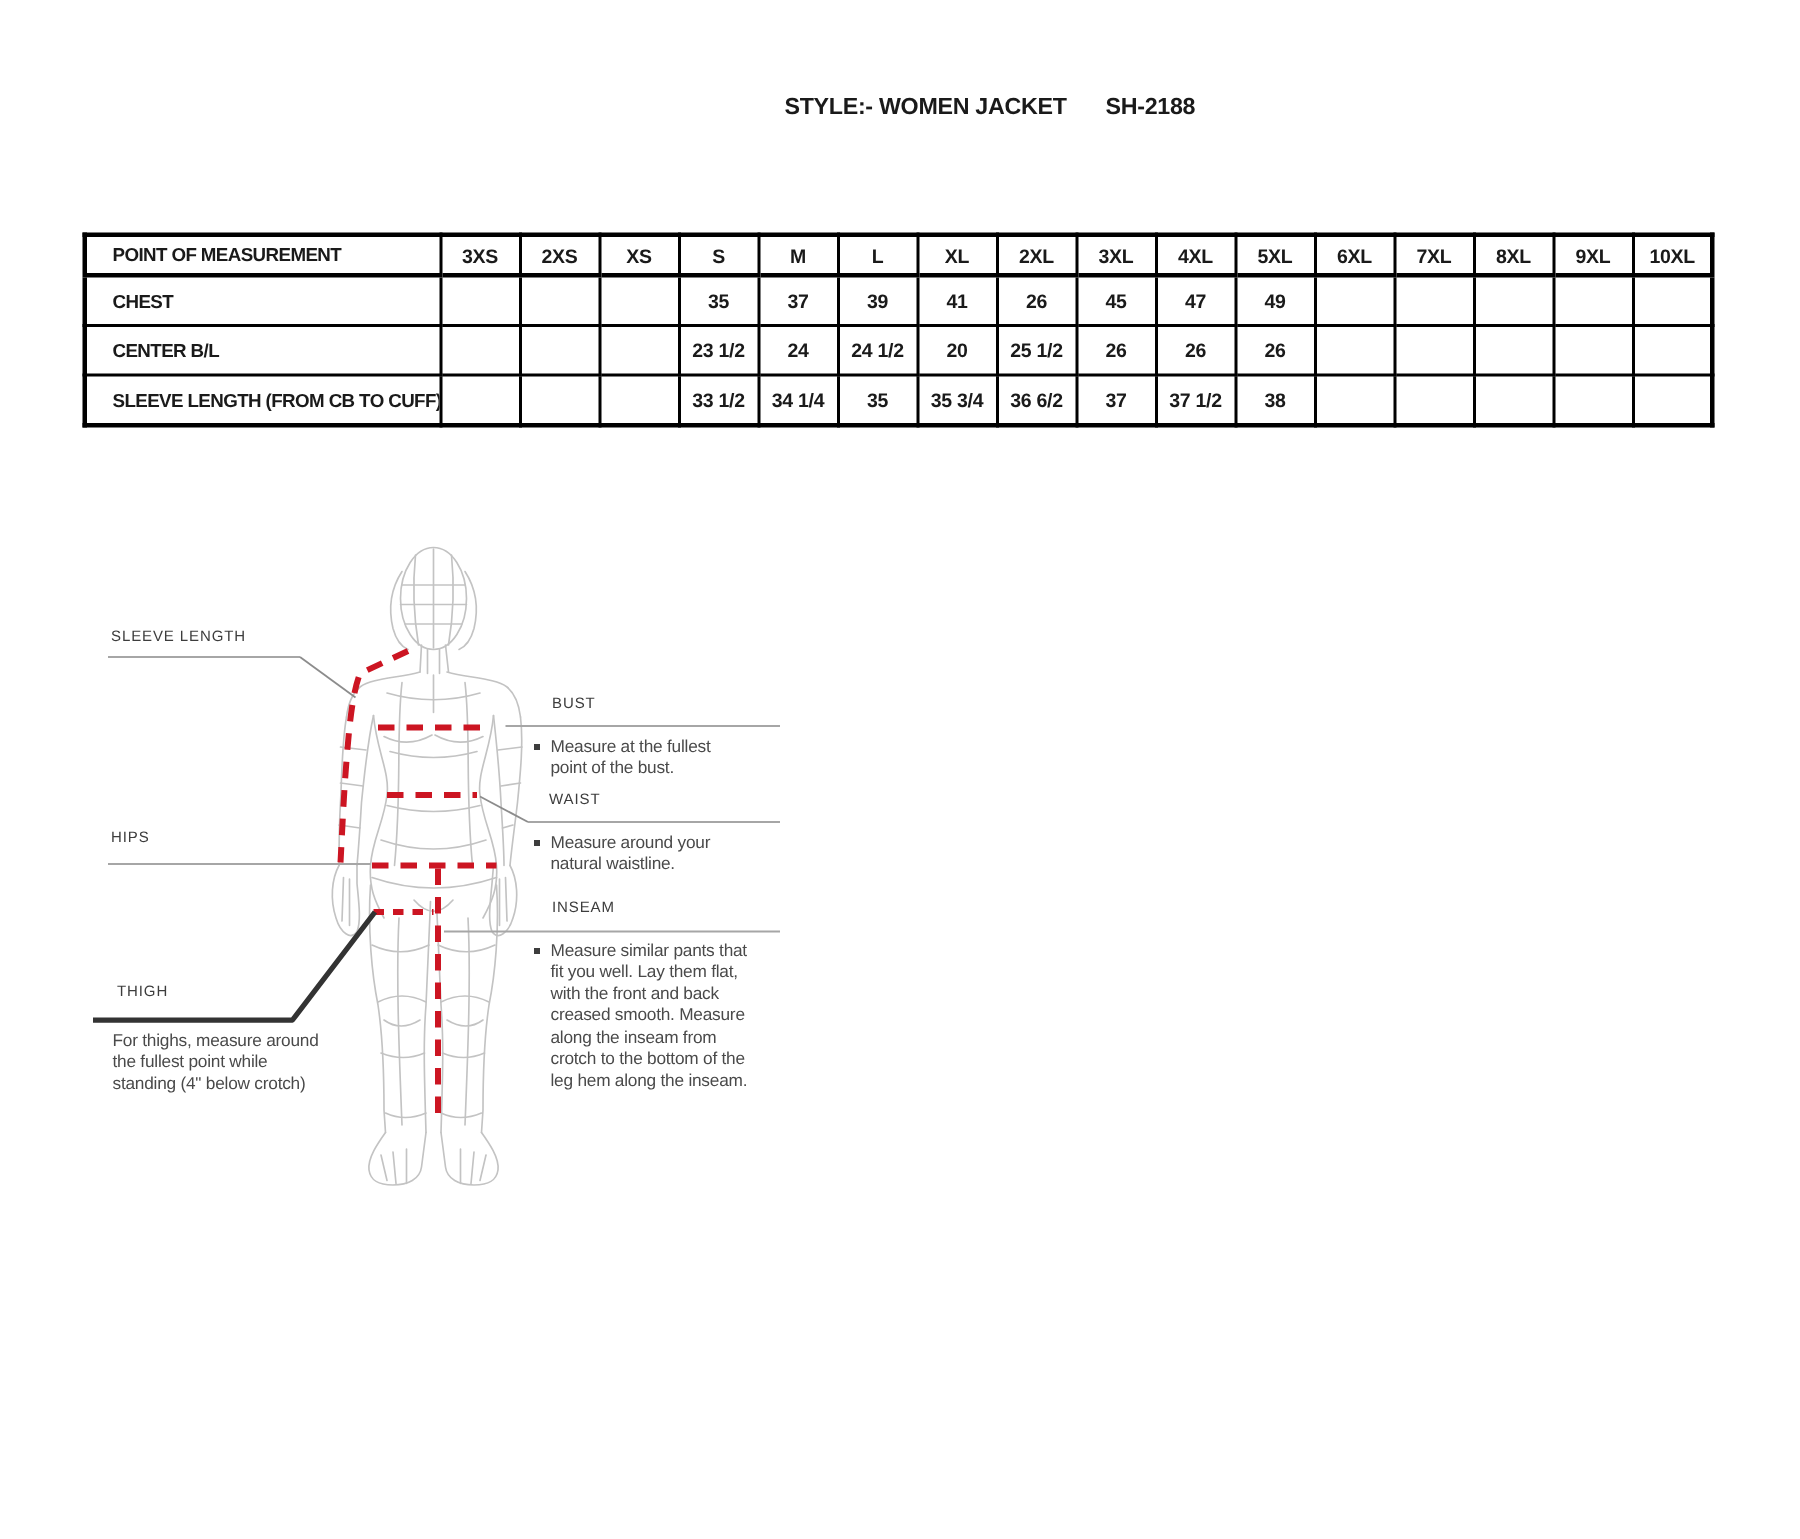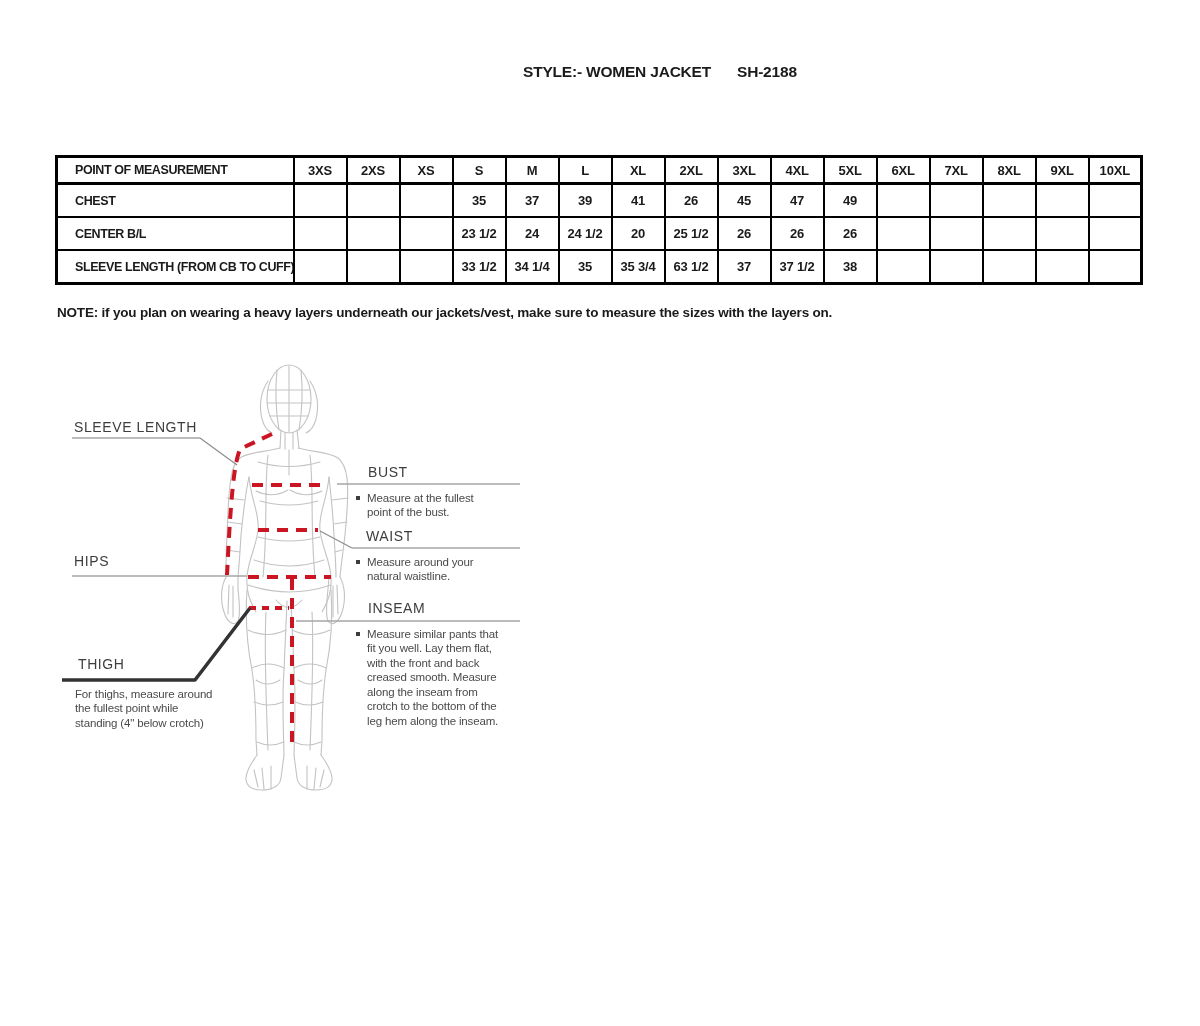--- a/index.html
+++ b/index.html
@@ -39,21 +39,21 @@
   
   #note{
     position:absolute;left:57px;top:305px;
     font-size:13.5px;font-weight:bold;letter-spacing:-0.2px;
     white-space:nowrap;
   }
   
   #guide-svg{position:absolute;left:0;top:340px;}
   .guide-heading{
     position:absolute;
-    font-size:14px;color:#3d3d3d;letter-spacing:0.6px;
+    font-size:10px;color:#3d3d3d;letter-spacing:0.6px;
     white-space:nowrap;
   }
   .guide-desc{
     position:absolute;display:flex;align-items:flex-start;
     font-size:11.5px;line-height:1.26;color:#4a4a4a;letter-spacing:-0.15px;
   }
   .guide-desc .bullet{
     flex:0 0 auto;width:4px;height:4px;background:#3d3d3d;
     margin:5px 7px 0 0;
   }
@@ -152,34 +152,33 @@
         </tr>
         <tr>
           <th class="rowlabel">SLEEVE LENGTH (FROM CB TO CUFF)</th>
           <td></td>
           <td></td>
           <td></td>
           <td>33 1/2</td>
           <td>34 1/4</td>
           <td>35</td>
           <td>35 3/4</td>
-          <td>63 1/2</td>
+          <td>36 6/2</td>
           <td>37</td>
           <td>37 1/2</td>
           <td>38</td>
           <td></td>
           <td></td>
           <td></td>
           <td></td>
           <td></td>
         </tr>
       </tbody>
   </table>
 
-  <div id="note">NOTE: if you plan on wearing a heavy layers underneath our jackets/vest, make sure to measure the sizes with the layers on.</div>
 
   <svg id="guide-svg" width="560" height="480" viewBox="0 340 560 480">
 
     <g fill="none" stroke="#c3c3c3" stroke-width="1.1" stroke-linecap="round">
 
       <ellipse cx="289" cy="399" rx="22" ry="34"></ellipse>
       <path d="M268,381 Q257,398 262,419 Q265,430 272,433"></path>
       <path d="M310,381 Q321,398 316,419 Q313,430 306,433"></path>
       <path d="M289,366 L289,432"></path>
       <path d="M277,370 Q274,400 279,430"></path>

